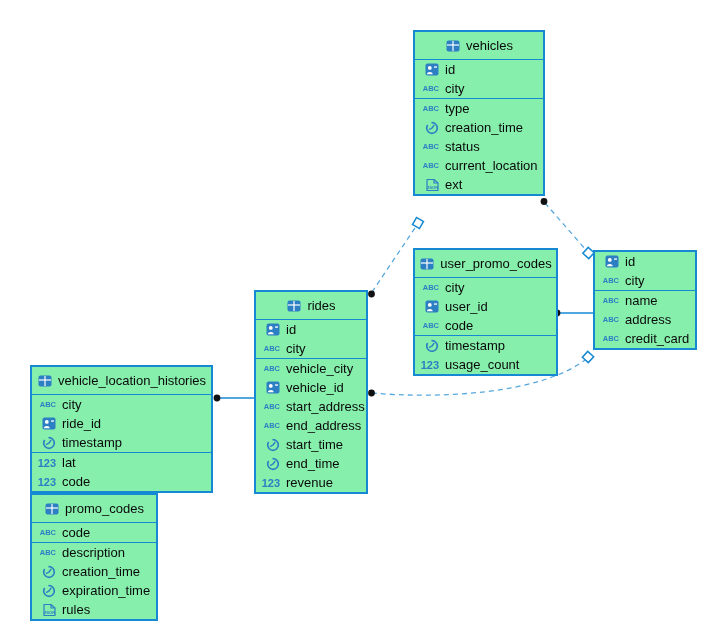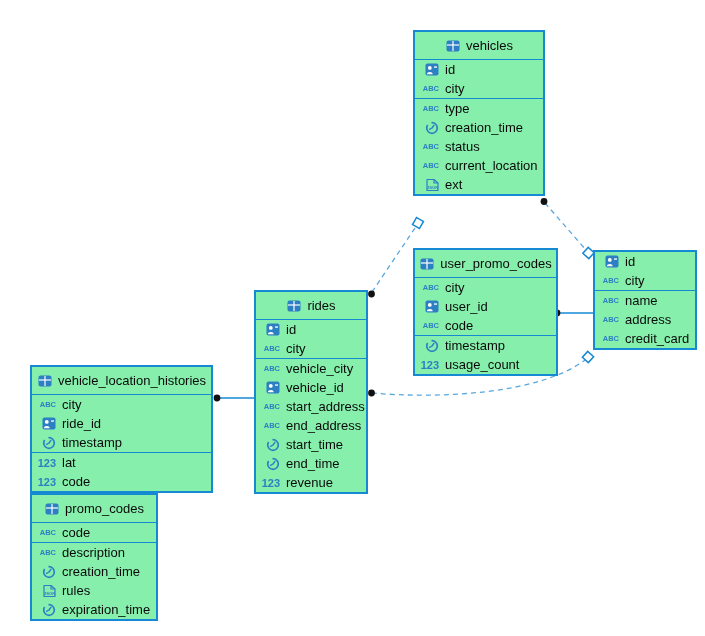--- a/index.html
+++ b/index.html
@@ -394,32 +394,32 @@
           <span class="icon-box">
             <svg width="14" height="14" viewBox="0 0 14 14">
               <circle cx="7" cy="7" r="5.3" fill="none" stroke="#2d7fc4" stroke-width="1.7" stroke-dasharray="19.4 4.4 9.5 0"></circle>
               <path d="M7 7 L8.9 4.3 M7 7 L4.5 8.3" stroke="#2d7fc4" stroke-width="1.4" fill="none" stroke-linecap="round"></path>
             </svg>
           </span>
           <span class="fname">creation_time</span>
         </div>
         <div class="field-row">
           <span class="icon-box">
+            <svg width="14" height="14" viewBox="0 0 14 14">
+              <circle cx="7" cy="7" r="5.3" fill="none" stroke="#2d7fc4" stroke-width="1.7" stroke-dasharray="19.4 4.4 9.5 0"></circle>
+              <path d="M7 7 L8.9 4.3 M7 7 L4.5 8.3" stroke="#2d7fc4" stroke-width="1.4" fill="none" stroke-linecap="round"></path>
+            </svg>
+          </span>
+          <span class="fname">expiration_time</span>
+        </div>
+        <div class="field-row">
+          <span class="icon-box">
             <svg width="13" height="14" viewBox="0 0 13 14">
               <path d="M1 1.5 H8 L12 5 V12.5 H1 Z" fill="none" stroke="#2d7fc4" stroke-width="1.2" stroke-linejoin="round"></path>
               <path d="M8 1.5 V5 H12" fill="none" stroke="#2d7fc4" stroke-width="1.2" stroke-linejoin="round"></path>
               <text x="6.5" y="11.2" font-size="4.2" font-weight="bold" text-anchor="middle" fill="#2d7fc4" font-family="Liberation Sans,sans-serif">JSON</text>
             </svg>
           </span>
           <span class="fname">rules</span>
         </div>
-        <div class="field-row">
-          <span class="icon-box">
-            <svg width="14" height="14" viewBox="0 0 14 14">
-              <circle cx="7" cy="7" r="5.3" fill="none" stroke="#2d7fc4" stroke-width="1.7" stroke-dasharray="19.4 4.4 9.5 0"></circle>
-              <path d="M7 7 L8.9 4.3 M7 7 L4.5 8.3" stroke="#2d7fc4" stroke-width="1.4" fill="none" stroke-linecap="round"></path>
-            </svg>
-          </span>
-          <span class="fname">expiration_time</span>
-        </div>
       </div>
     </div>
   </div>
 
 </body></html>

